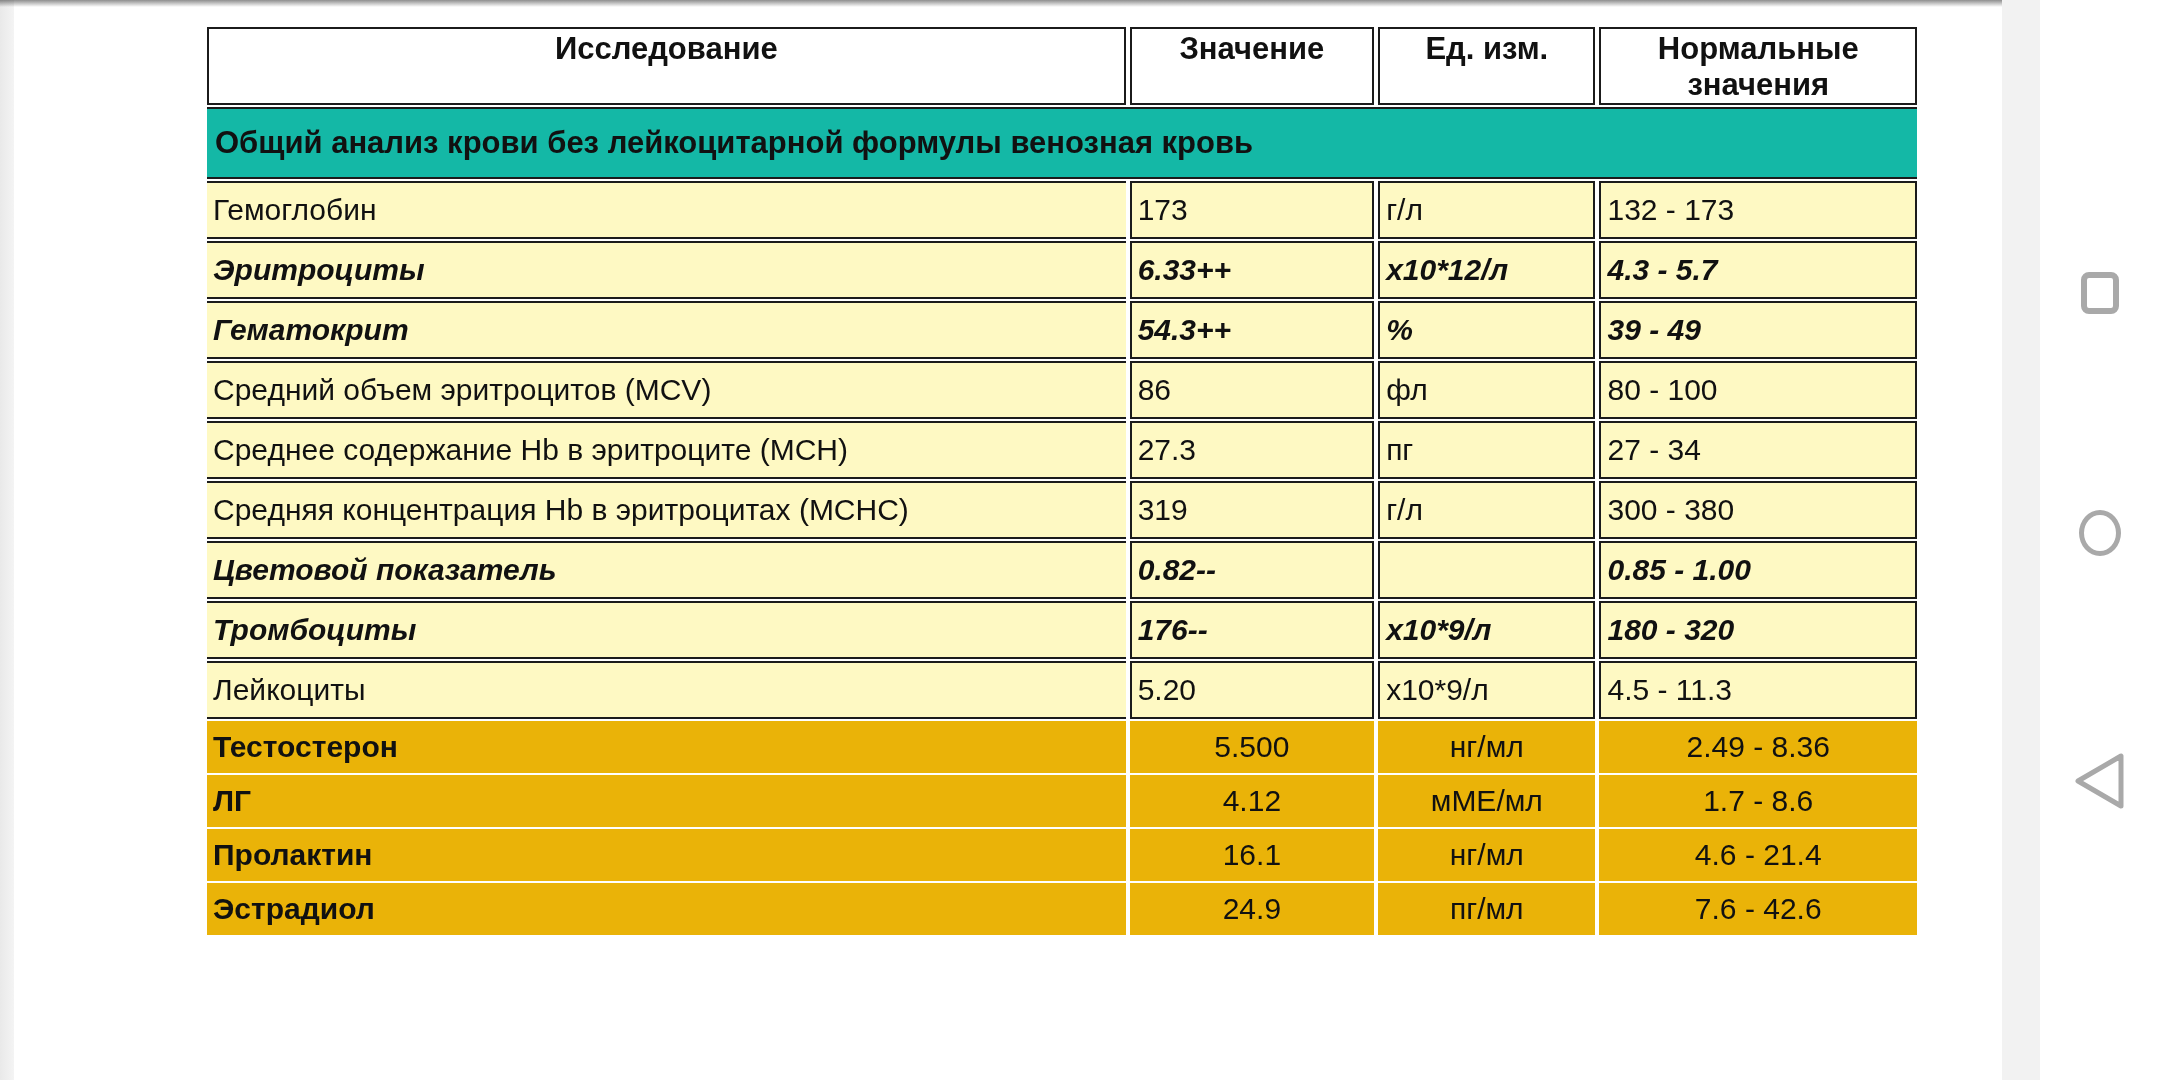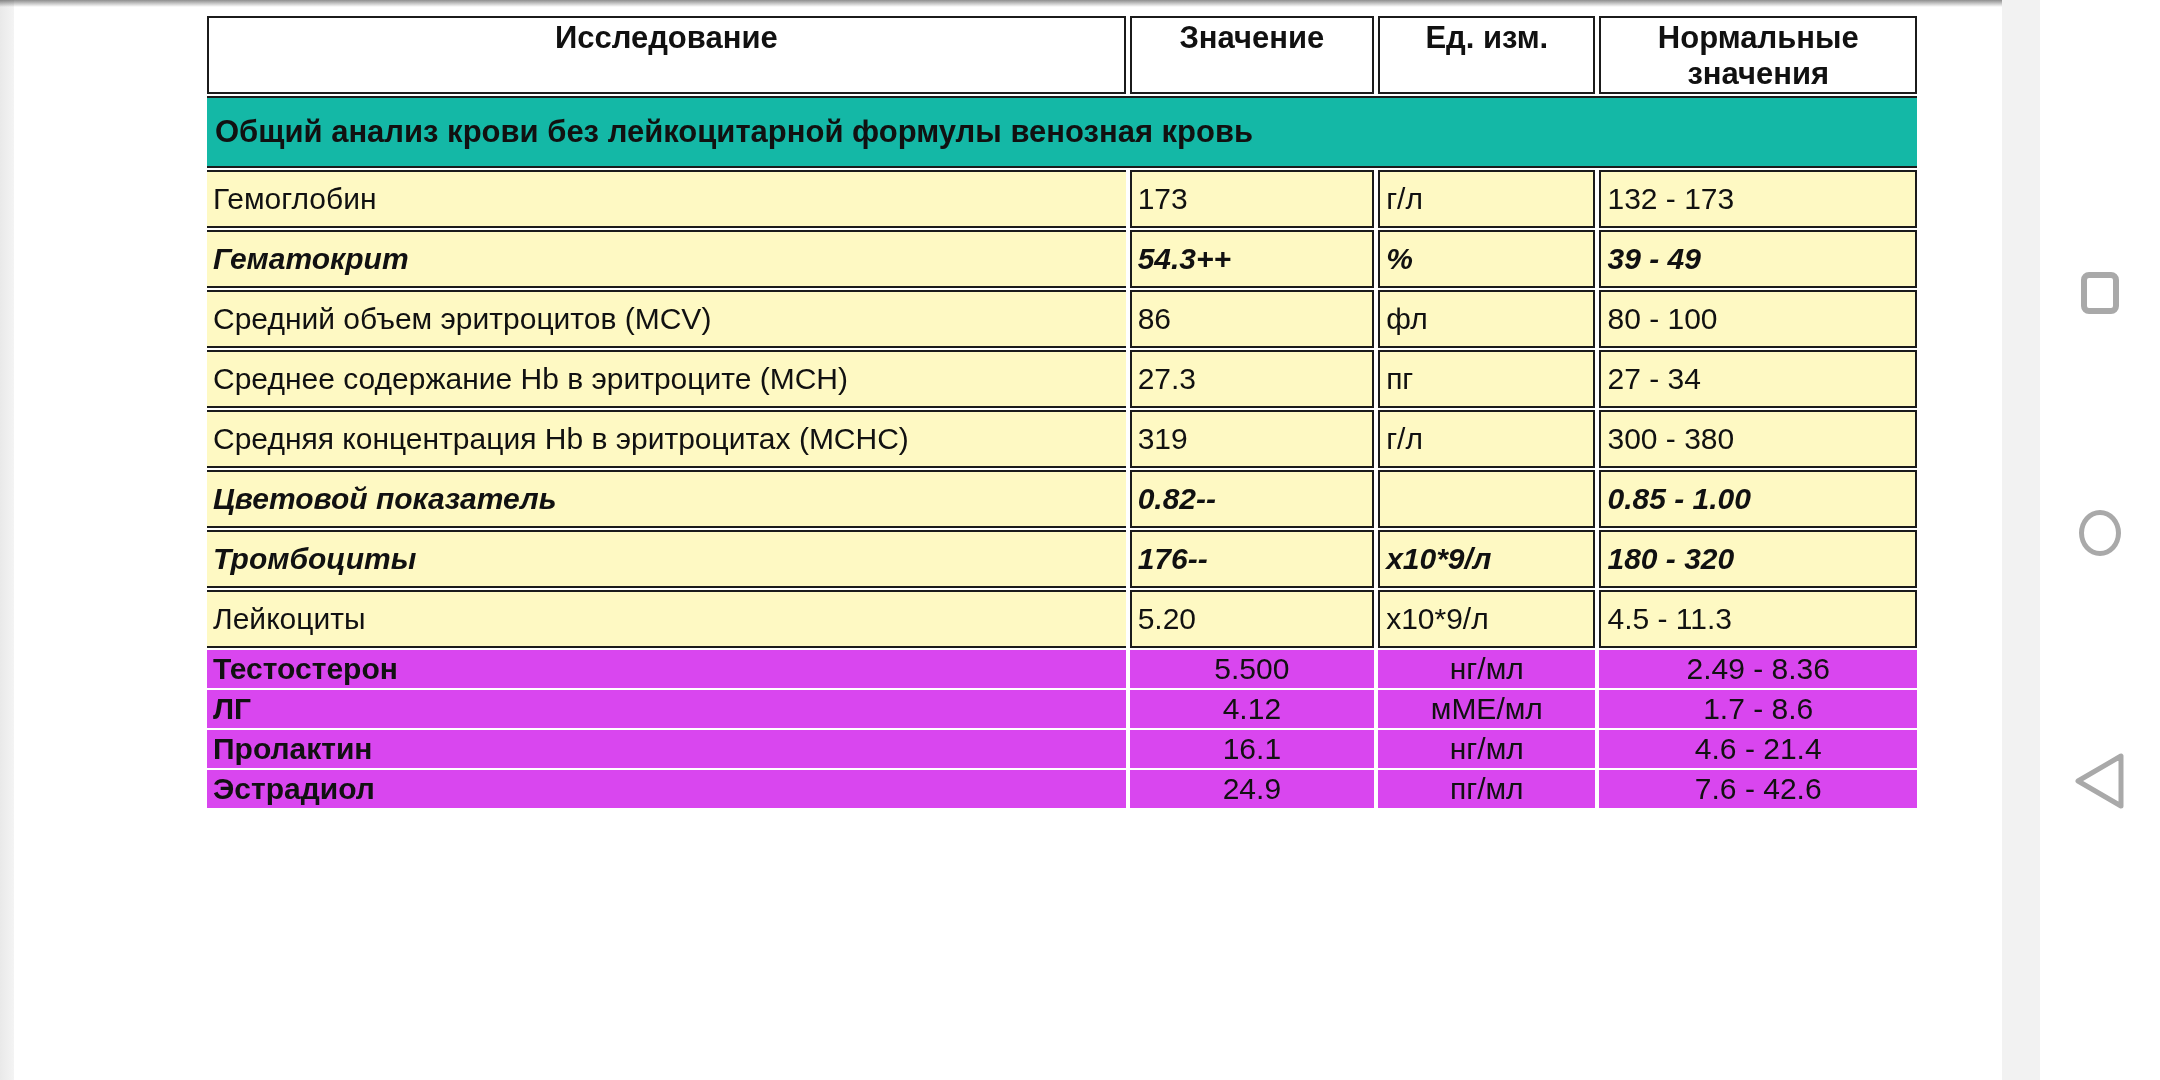--- a/index.html
+++ b/index.html
@@ -32,21 +32,21 @@
     border:6px solid #a9a9a9; border-radius:8px; background:#fff;
   }
   .nav-circle {
     top:510px; width:42px; height:46px;
     border:5px solid #a9a9a9; border-radius:50%; background:#fff;
   }
   .nav-tri { top:750px; width:54px; height:62px; }
 
   
   table.lab {
-    position:absolute; left:203px; top:14px; width:1718px;
+    position:absolute; left:203px; top:25px; width:1718px;
     border-collapse:separate; border-spacing:4px 2px; table-layout:fixed;
     font-size:30px;
   }
   col.c1 { width:54.1%; }
   col.c2 { width:14.4%; }
   col.c3 { width:12.8%; }
   col.c4 { width:18.7%; }
 
   th {
     border:2px solid #1b1b1b; background:#fff;
@@ -60,21 +60,21 @@
   }
   tr.normal td, tr.flagged td {
     background:#fef9c3; height:36px; padding:9px 6px;
     border-top:2px solid #1b1b1b; border-bottom:2px solid #1b1b1b;
   }
   tr.normal td.cv, tr.flagged td.cv {
     border-left:2px solid #1b1b1b; border-right:2px solid #1b1b1b;
   }
   tr.flagged td { font-weight:700; font-style:italic; }
   tr.hormone td {
-    background:#d946ef; height:38px; padding:0 6px; text-align:center;
+    background:#eab308; height:38px; padding:7px 6px; text-align:center;
   }
   tr.hormone td.name { text-align:left; font-weight:700; }
   td.name { text-align:left; }
 </style>
 </head>
 <body>
 
 <div class="left-strip"></div>
 <div class="top-shadow"></div>
 
@@ -95,20 +95,26 @@
   </thead>
   <tbody>
     <tr class="section">
       <td colspan="4">Общий анализ крови без лейкоцитарной формулы венозная кровь</td>
     </tr>
   <tr class="normal">
     <td class="name">Гемоглобин</td>
     <td class="cv">173</td>
     <td class="cv">г/л</td>
     <td class="cv">132 - 173</td>
+  </tr>
+      <tr class="flagged">
+    <td class="name">Эритроциты</td>
+    <td class="cv">6.33++</td>
+    <td class="cv">х10*12/л</td>
+    <td class="cv">4.3 - 5.7</td>
   </tr>
       <tr class="flagged">
     <td class="name">Гематокрит</td>
     <td class="cv">54.3++</td>
     <td class="cv">%</td>
     <td class="cv">39 - 49</td>
   </tr>
       <tr class="normal">
     <td class="name">Средний объем эритроцитов (MCV)</td>
     <td class="cv">86</td>

